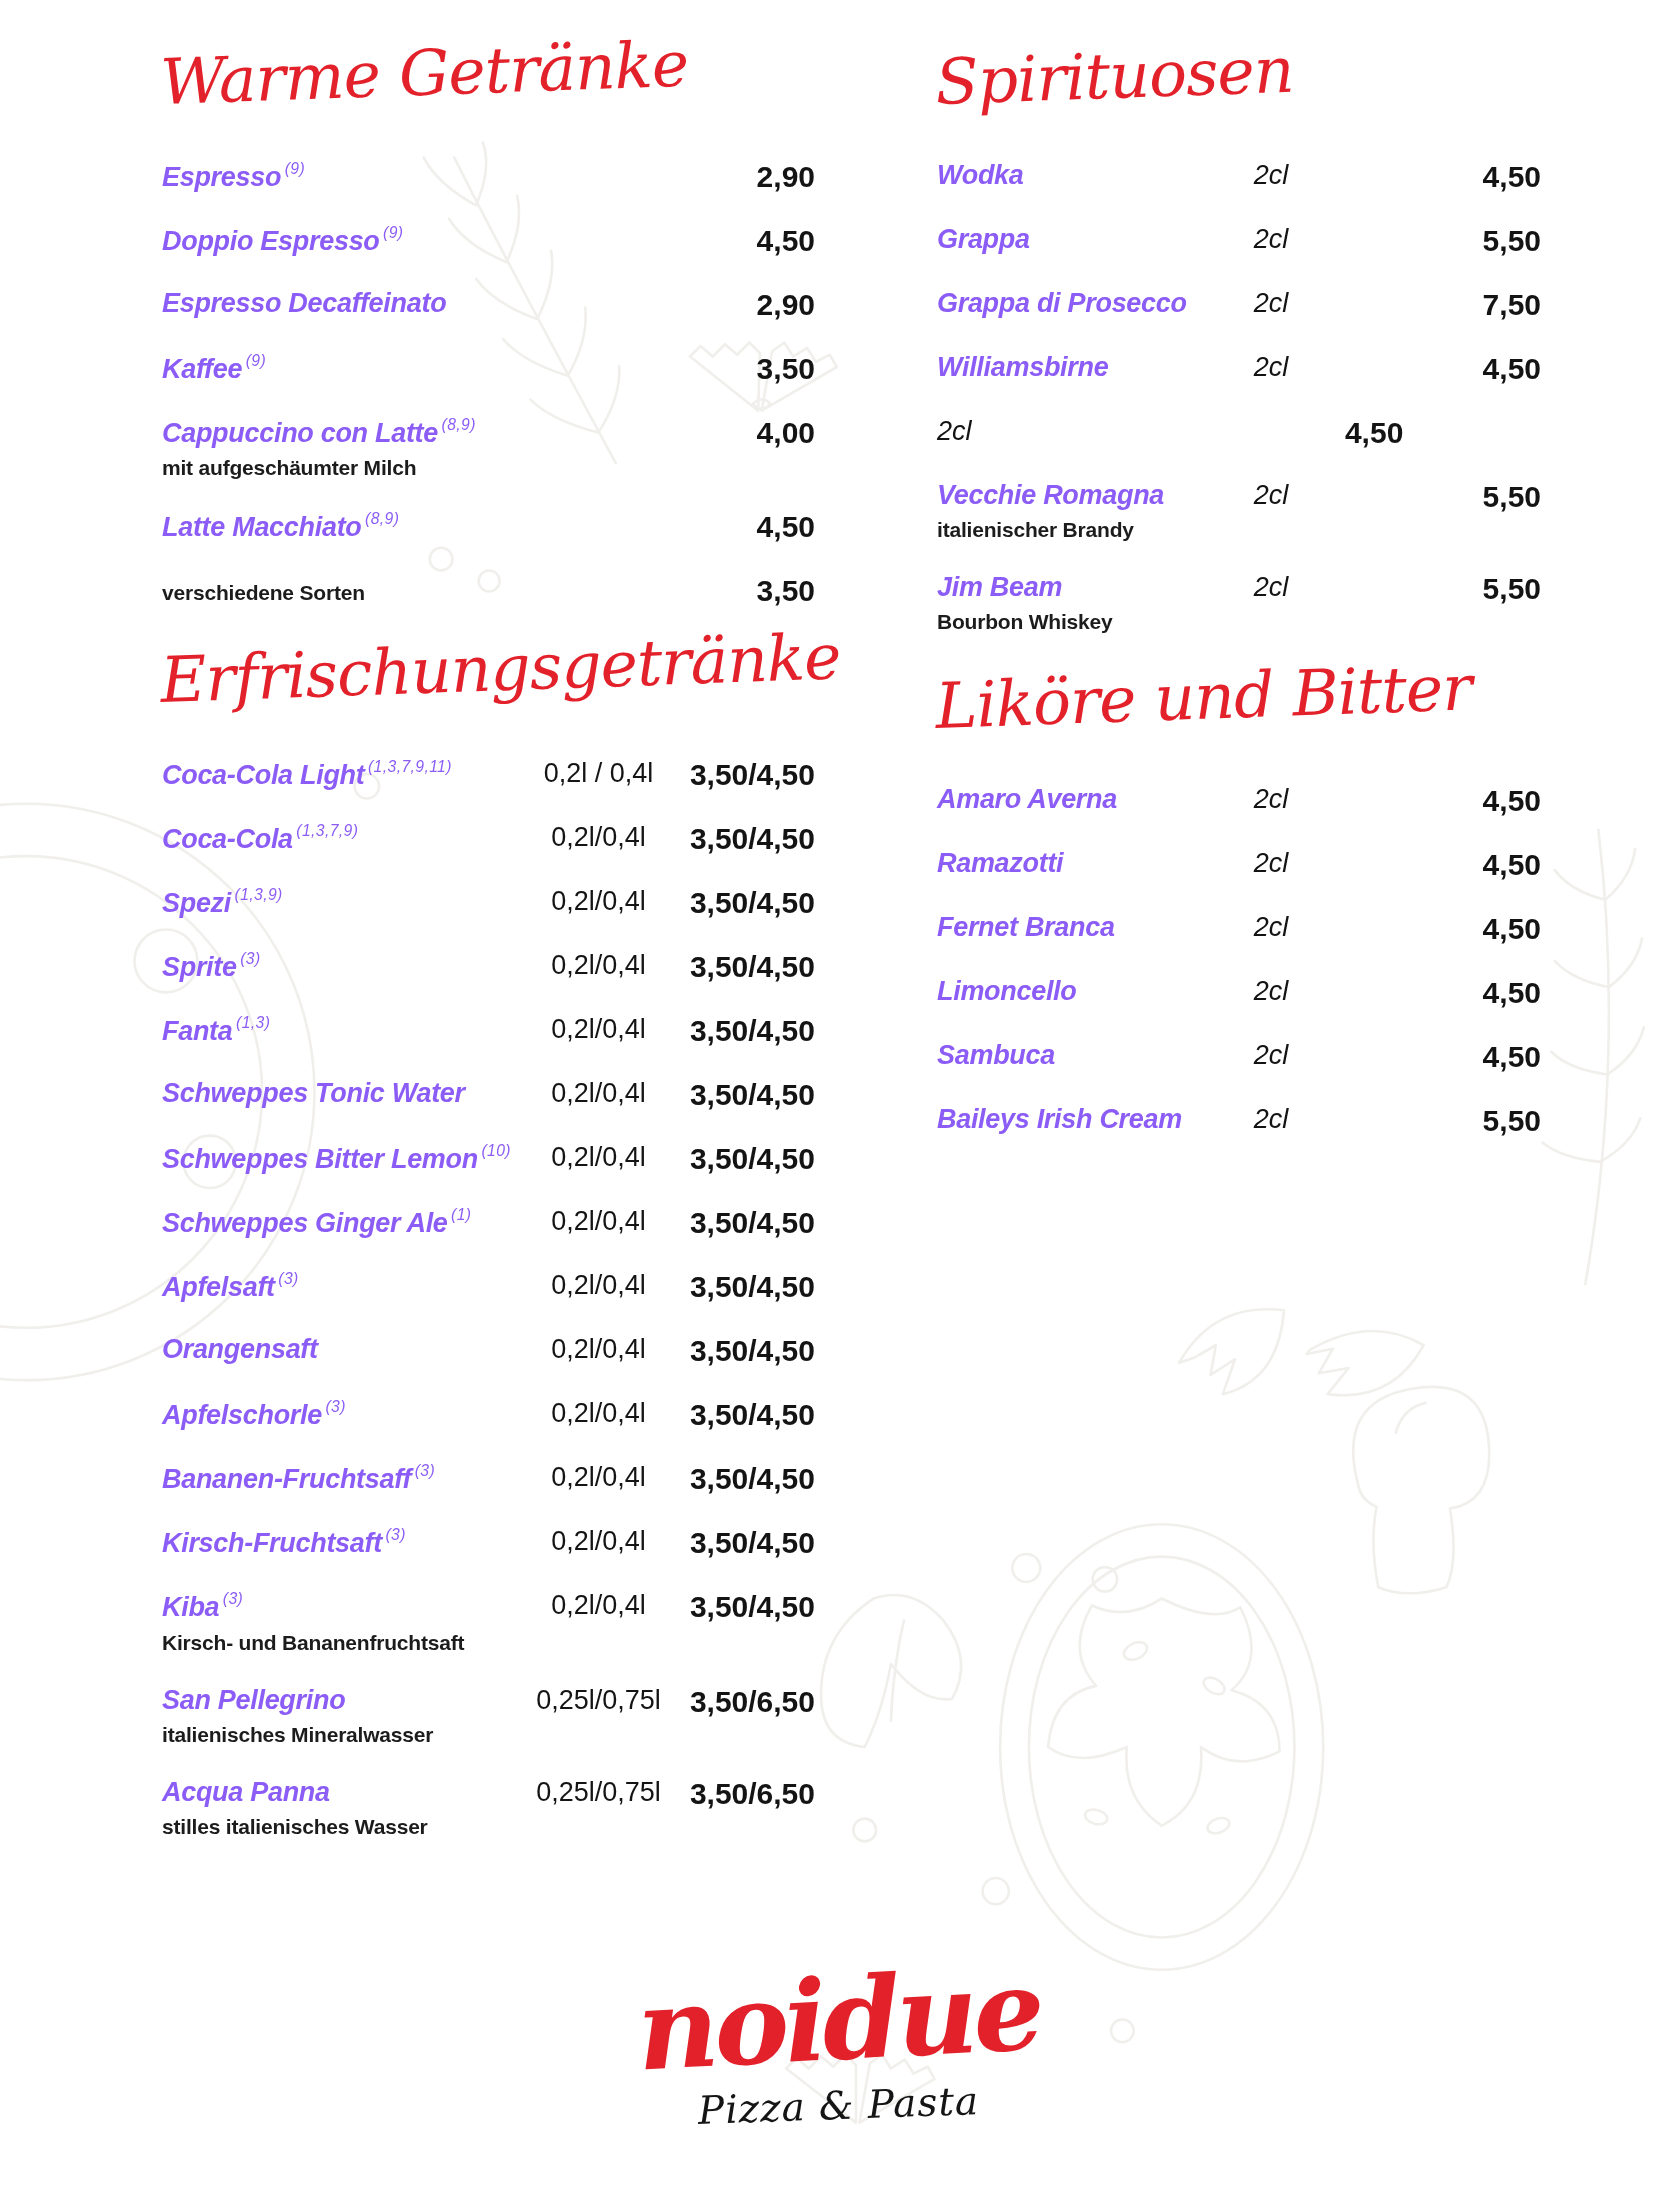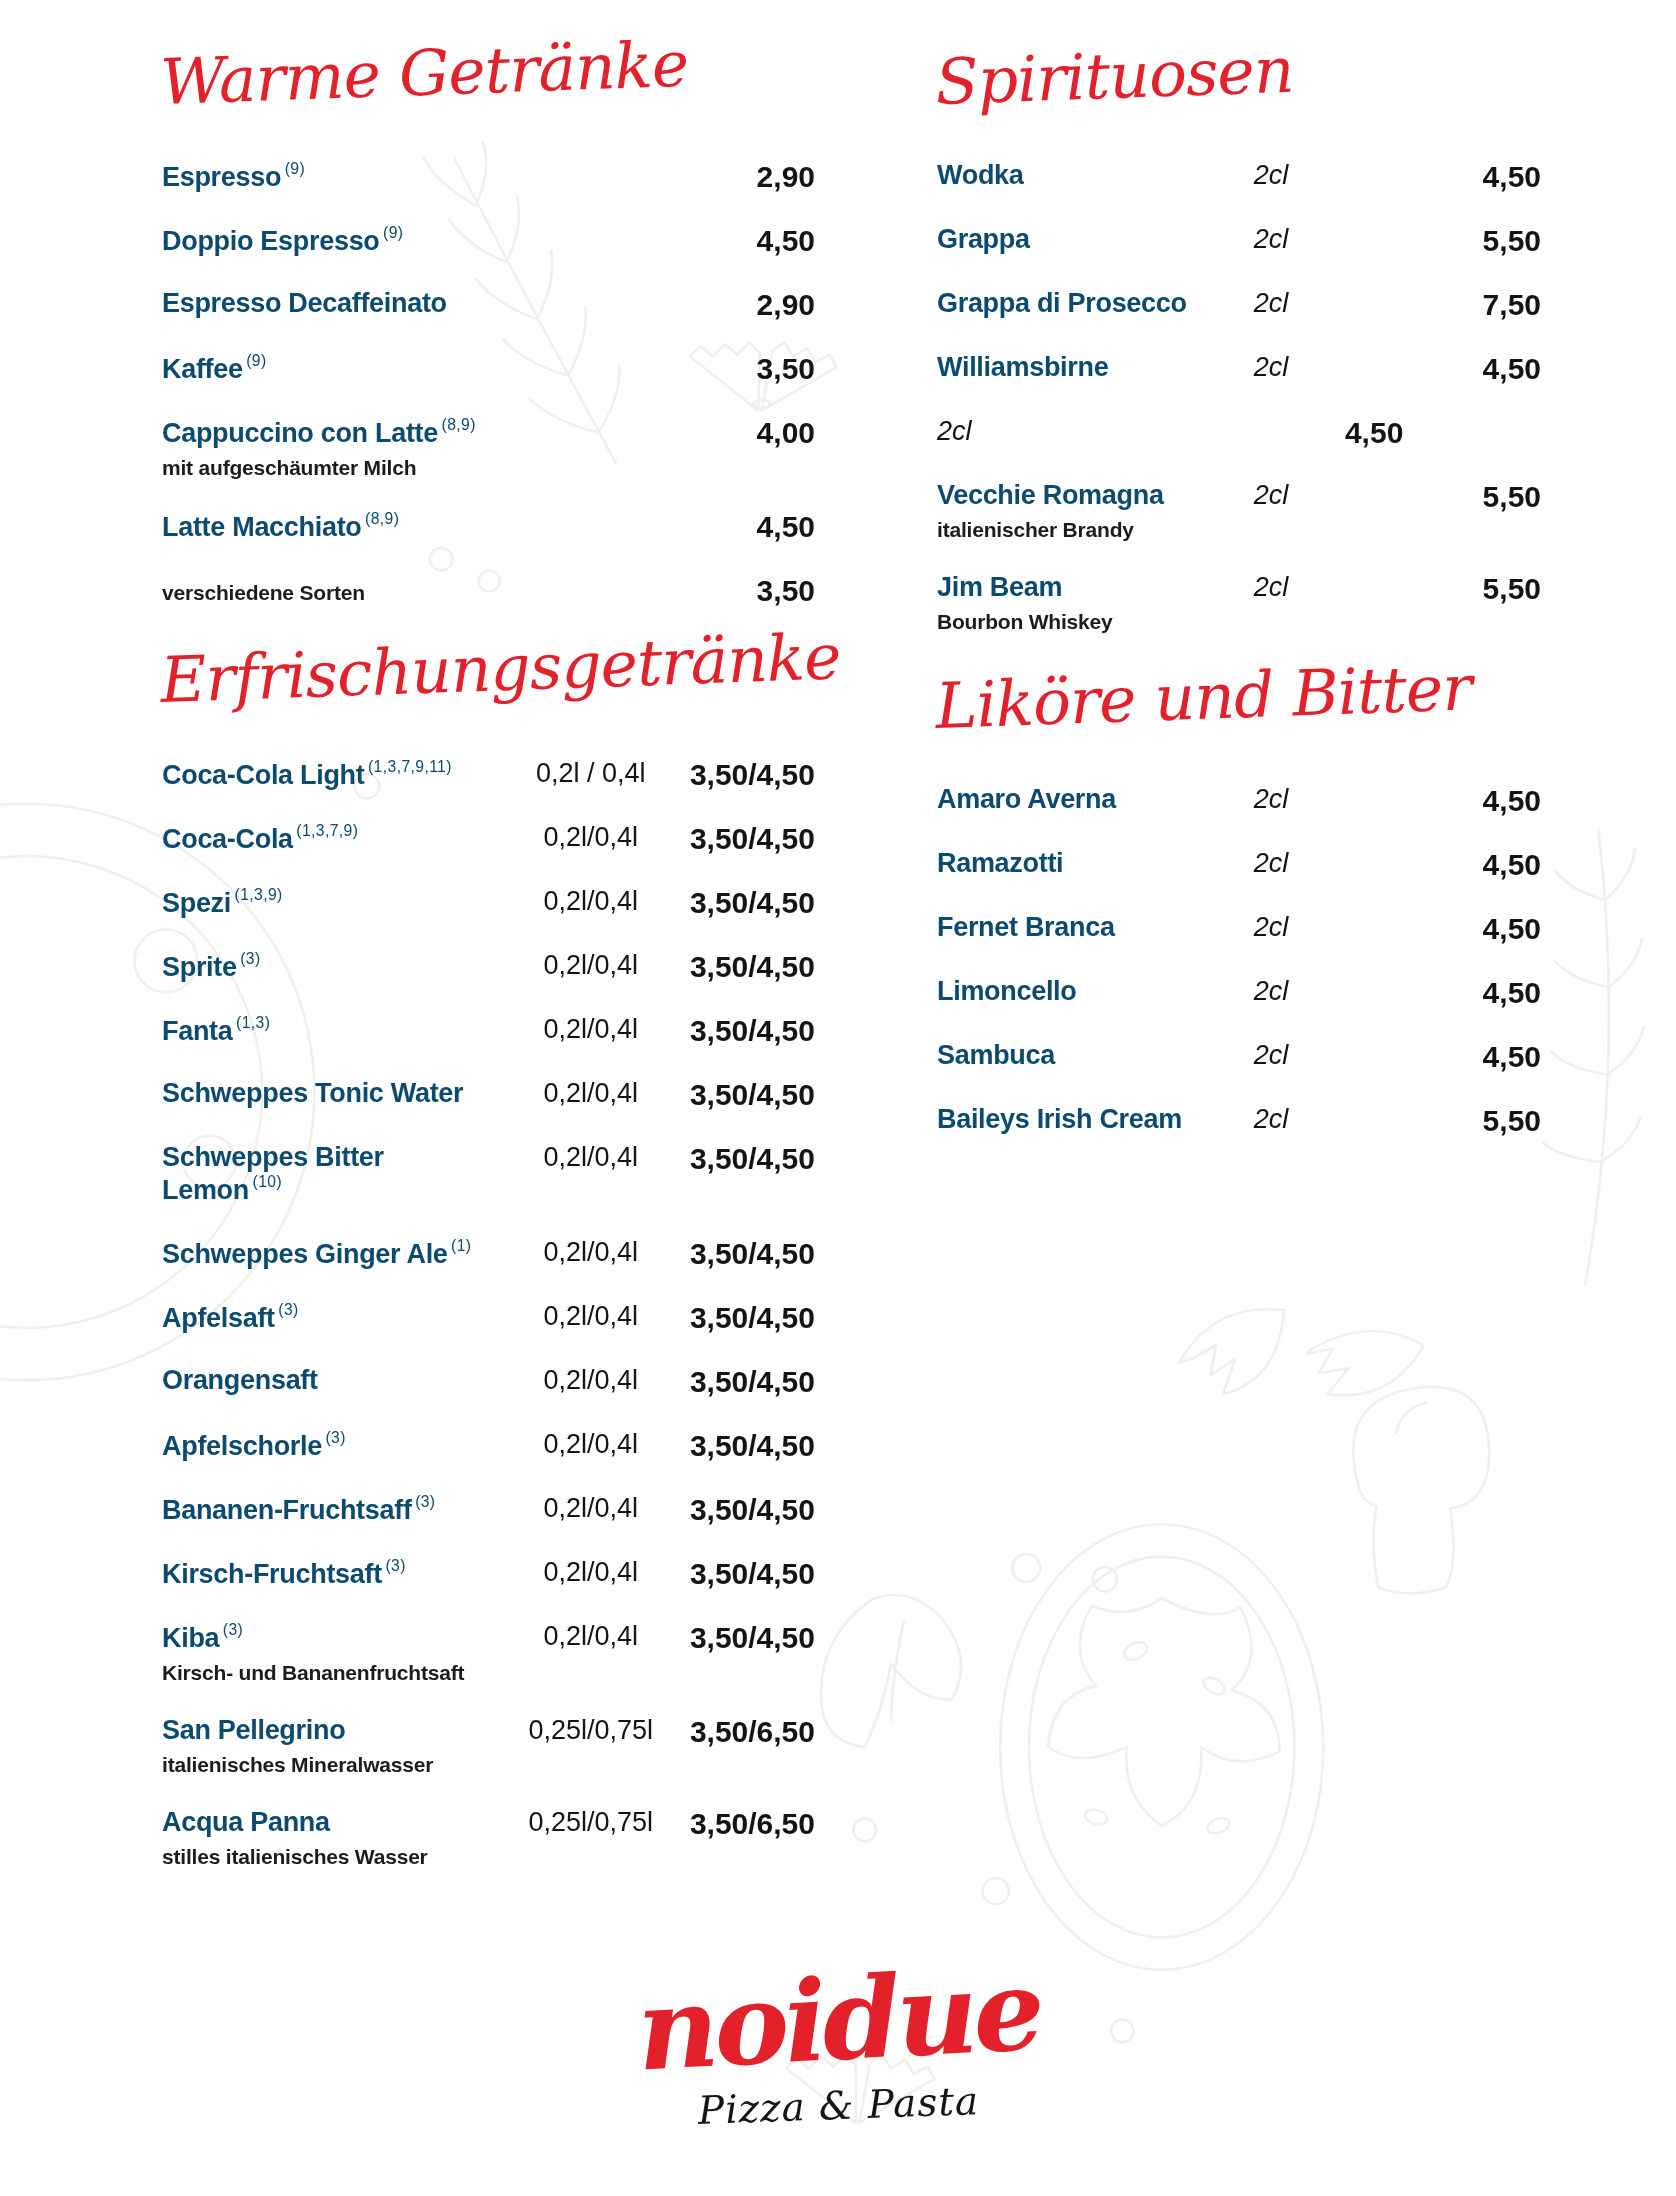--- a/index.html
+++ b/index.html
@@ -36,27 +36,28 @@
   .sec-likoere{margin-top:129px;}
   .menu{display:block;}
   .row{
     display:grid;
     column-gap:15.7px;
     align-items:start;
     margin-bottom:30px;
   }
   .sec-warme .row{grid-template-columns:1fr 122px;}
   .sec-spirit .row, .sec-likoere .row{grid-template-columns:301px 1fr 122px;}
-  .sec-erfrischung .row{grid-template-columns:1fr 155px 131px;}
+  .sec-erfrischung .row{grid-template-columns:1fr 155px 131px;gap:8px;}
   .name{
     font-size:27px;
     font-weight:700;
-    color:#0c4a6e;
+    color:#8b5cf6;
     letter-spacing:-0.3px;
     line-height:1.15;
+    font-style:italic;
   }
   .name .sup{
     font-size:15.7px;
     font-weight:400;
     letter-spacing:0.4px;
     vertical-align:12.2px;
     margin-left:3.5px;
   }
   .desc{
     font-size:21px;

